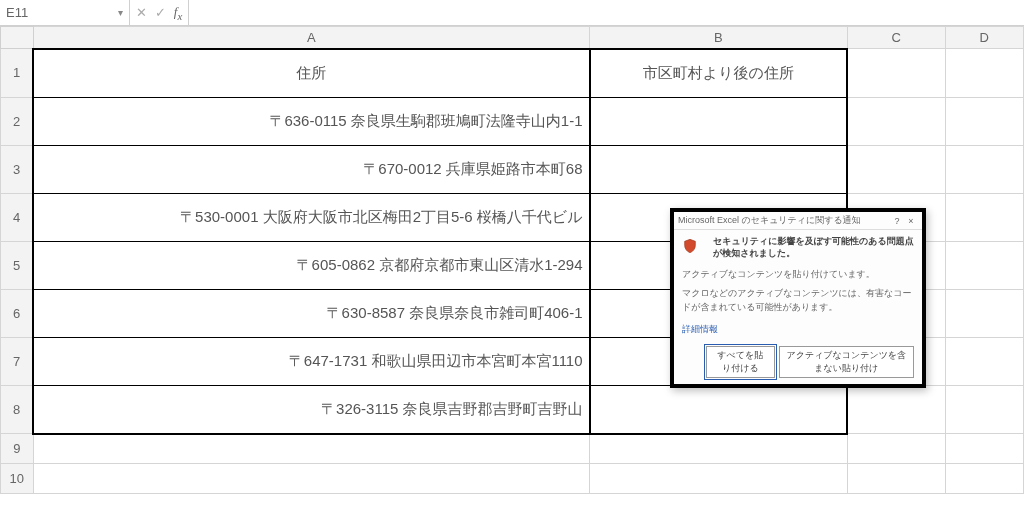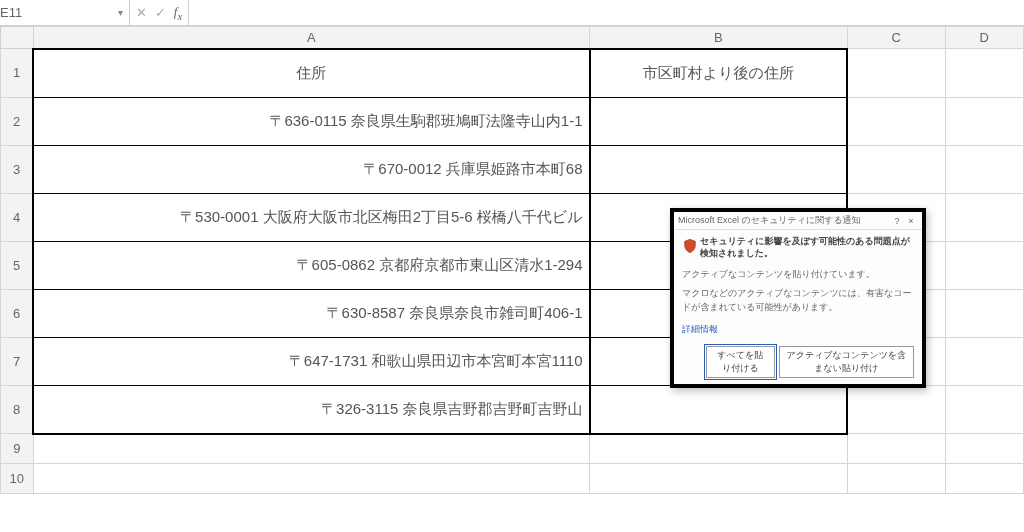--- a/index.html
+++ b/index.html
@@ -20,20 +20,21 @@
     height: 26px;
     border-bottom: 1px solid #d0d0d0;
     background: #fff;
     font-size: 13px;
   }
   .namebox {
     width: 130px;
     height: 100%;
     display: flex;
     align-items: center;
+    padding-left: 6px;
     border-right: 1px solid #d0d0d0;
     color: #666;
   }
   .namebox .chev {
     margin-left: auto;
     margin-right: 6px;
     font-size: 10px;
     color: #888;
   }
   .fx-group {
@@ -133,21 +134,21 @@
   .dlg-titlebar {
     display: flex;
     align-items: center;
     height: 18px;
     padding: 0 4px;
     border-bottom: 1px solid #ddd;
   }
   .dlg-title { flex: 1; color: #666; }
   .dlg-tctrl { width: 14px; text-align: center; color: #666; }
   .dlg-body { padding: 6px 8px 6px 8px; }
-  .dlg-row { display: flex; gap: 2px; }
+  .dlg-row { display: flex; gap: 15px; }
   .shield {
     width: 16px; height: 18px;
     display: inline-block;
     margin-top: 1px;
   }
   .dlg-heading { font-weight: bold; color: #444; line-height: 1.3; margin-bottom: 8px; }
   .dlg-text { line-height: 1.6; margin-bottom: 4px; color: #666; }
   .dlg-link { color: #2a5db0; margin-top: 4px; display: inline-block; }
   .dlg-buttons {
     display: flex;

